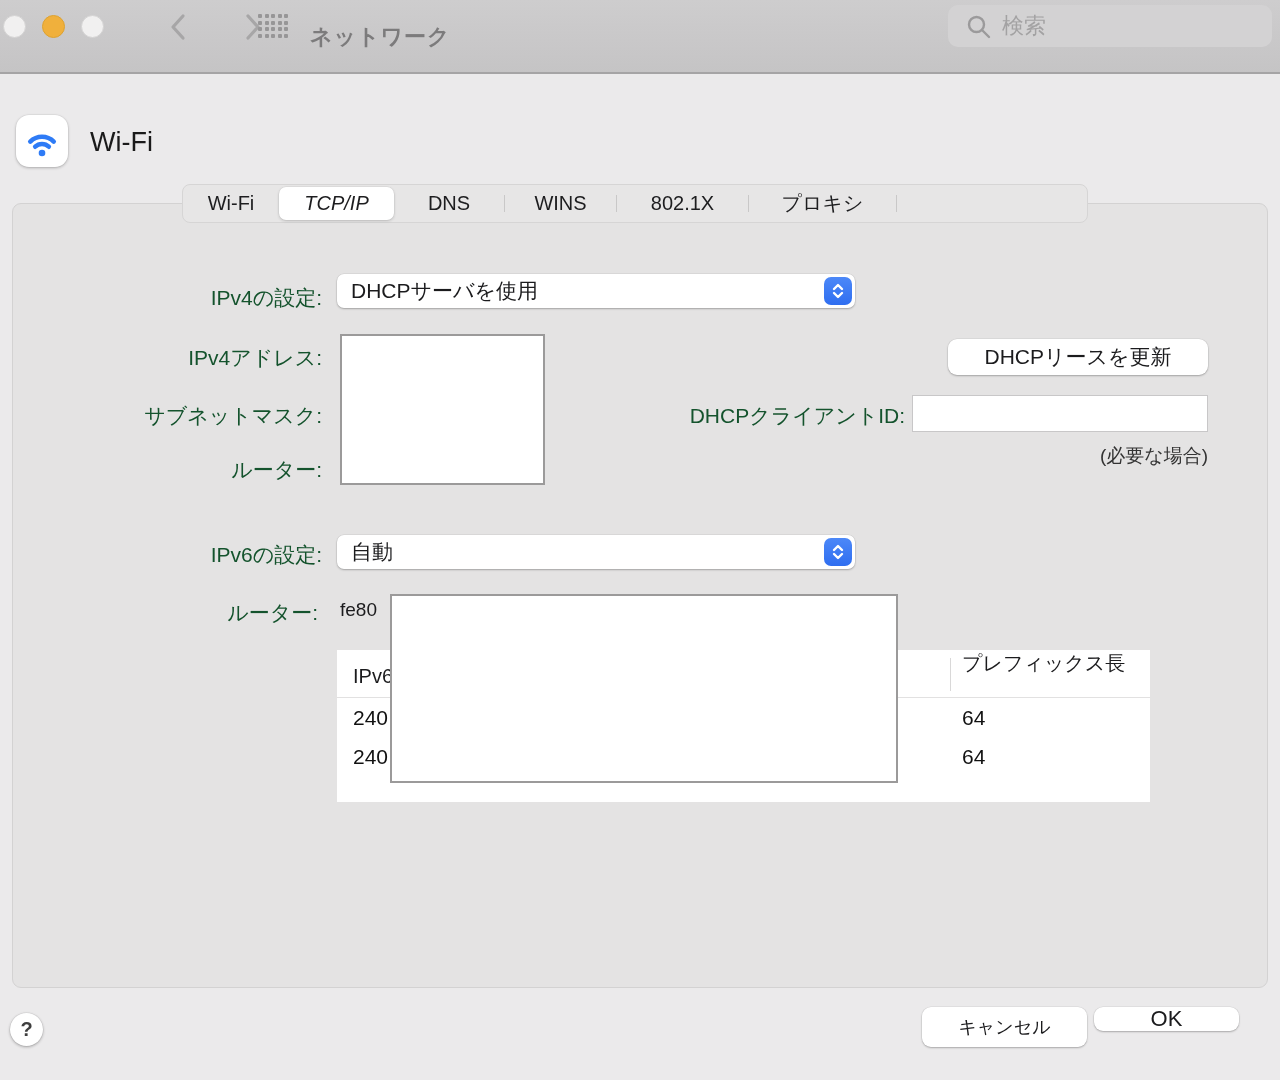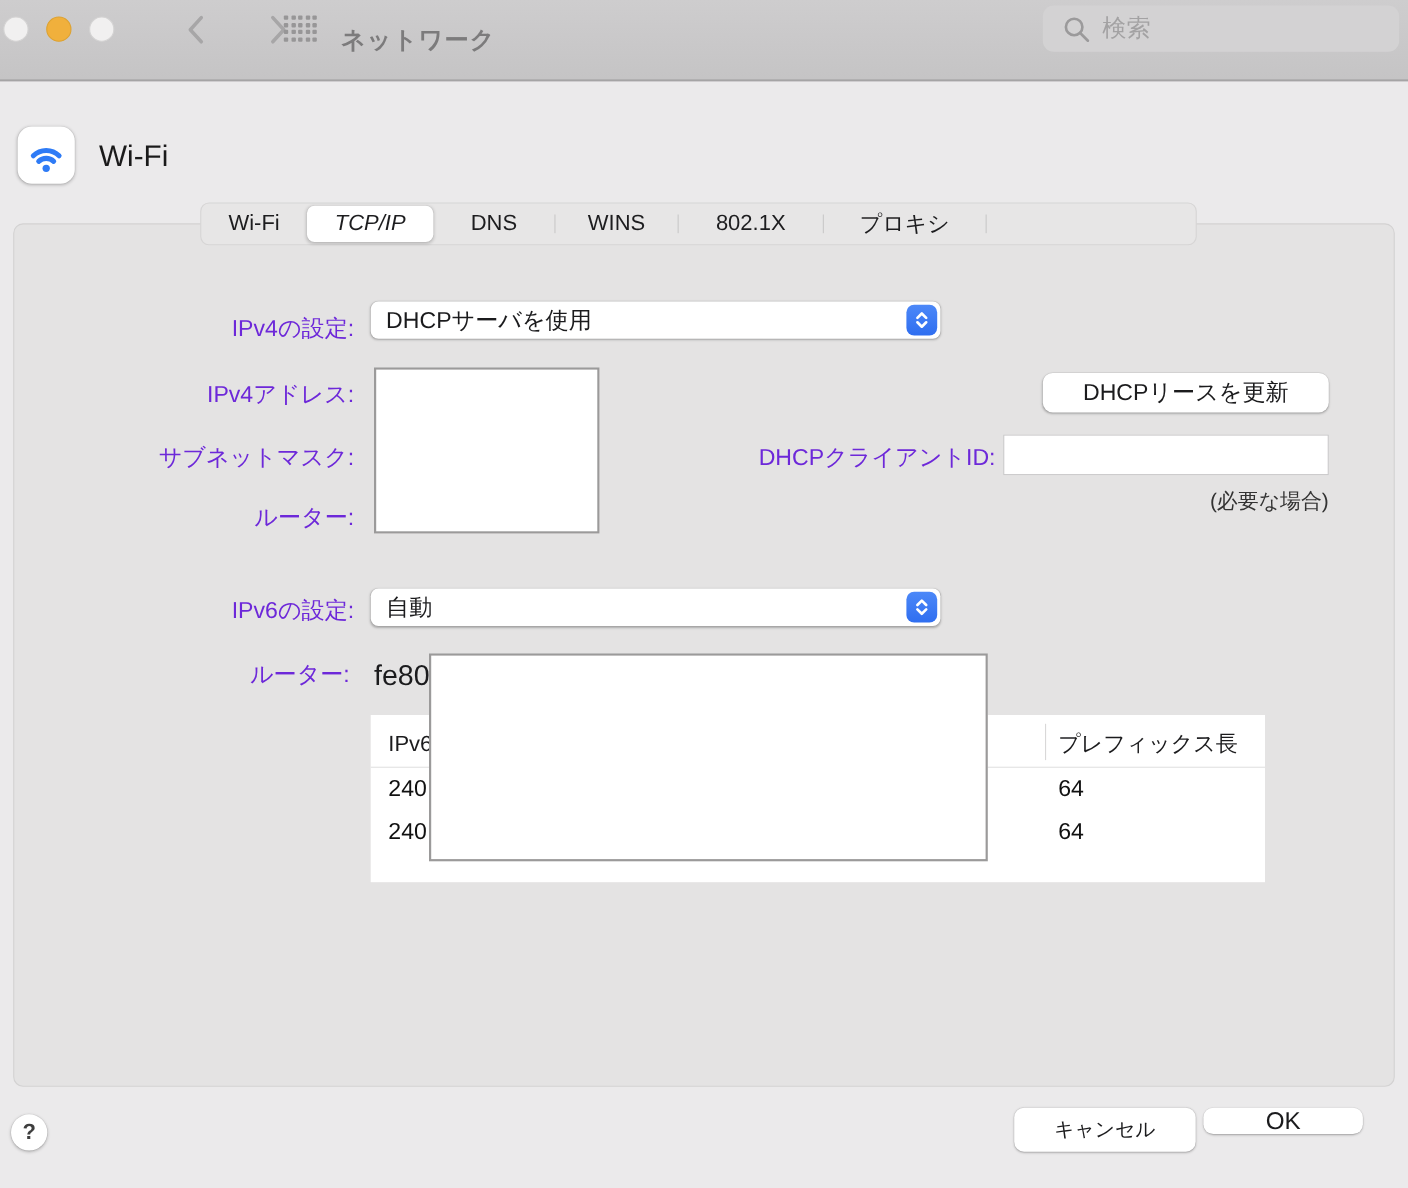--- a/index.html
+++ b/index.html
@@ -66,21 +66,21 @@
     font-size:20px; color:#1d1d1f; position:relative; cursor:default;
   }
   .tab.sel {
     background:#fff; border-radius:7px; margin:2px 0;
     box-shadow:0 1px 3px rgba(0,0,0,0.18), 0 0 0 0.5px rgba(0,0,0,0.05);
     font-style:italic;
   }
   .tabsep { width:1px; background:#c9c8c8; margin:10px 0; }
   
   .flabel {
-    position:absolute; text-align:right; font-size:21px; color:#6d28d9;
+    position:absolute; text-align:right; font-size:21px; color:#14532d;
   }
   .dropdown {
     position:absolute; left:337px; width:518px; height:34px;
     background:#fff; border-radius:7px;
     box-shadow:0 1px 2px rgba(0,0,0,0.25), 0 0 0 0.5px rgba(0,0,0,0.08);
     display:flex; align-items:center; padding-left:14px;
     font-size:21px; color:#1b1b1d;
   }
   .stepper {
     position:absolute; right:3px; top:3px; width:28px; height:28px;
@@ -94,32 +94,32 @@
     font-size:21px; color:#1b1b1d; cursor:default;
     font-family:"Liberation Sans", sans-serif;
     border:none;
   }
   .textfield {
     position:absolute; background:#fff; border:1px solid #c8c7c8;
     font-family:"Liberation Sans", sans-serif; font-size:20px; padding:0 8px;
     outline:none; color:#1b1b1d;
   }
   .hint { position:absolute; font-size:19px; color:#333; text-align:right; }
-  .plainval { position:absolute; font-size:26px; color:#1b1b1d; }
+  .plainval { position:absolute; font-size:19px; color:#1b1b1d; }
   
   .ip6table {
     position:absolute; left:337px; top:650px; width:813px; height:152px;
     background:#fff;
   }
   .ip6table .hdr {
     position:absolute; top:0; left:0; right:0; height:48px;
     border-bottom:1px solid #e2e1e1; font-size:20px; color:#1b1b1d;
   }
   .ip6table .hdr .c1 { position:absolute; left:16px; top:13px; }
-  .ip6table .hdr .c2 { position:absolute; left:625px; top:13px;font-family:Liberation Serif, serif; }
+  .ip6table .hdr .c2 { position:absolute; left:625px; top:0;font-family:Liberation Serif, serif; }
   .ip6table .vsep { position:absolute; left:613px; top:8px; width:1px; height:33px; background:#d9d8d8; }
   .ip6table .row { position:absolute; left:0; right:0; height:39px; font-size:21px; color:#111; }
   .ip6table .row .a { position:absolute; left:16px; top:8px; }
   .ip6table .row .p { position:absolute; left:625px; top:8px; }
   
   .redact {
     position:absolute; background:#fff; border:2px solid #9b9a9a; z-index:8;
   }
   
   .helpbtn {

